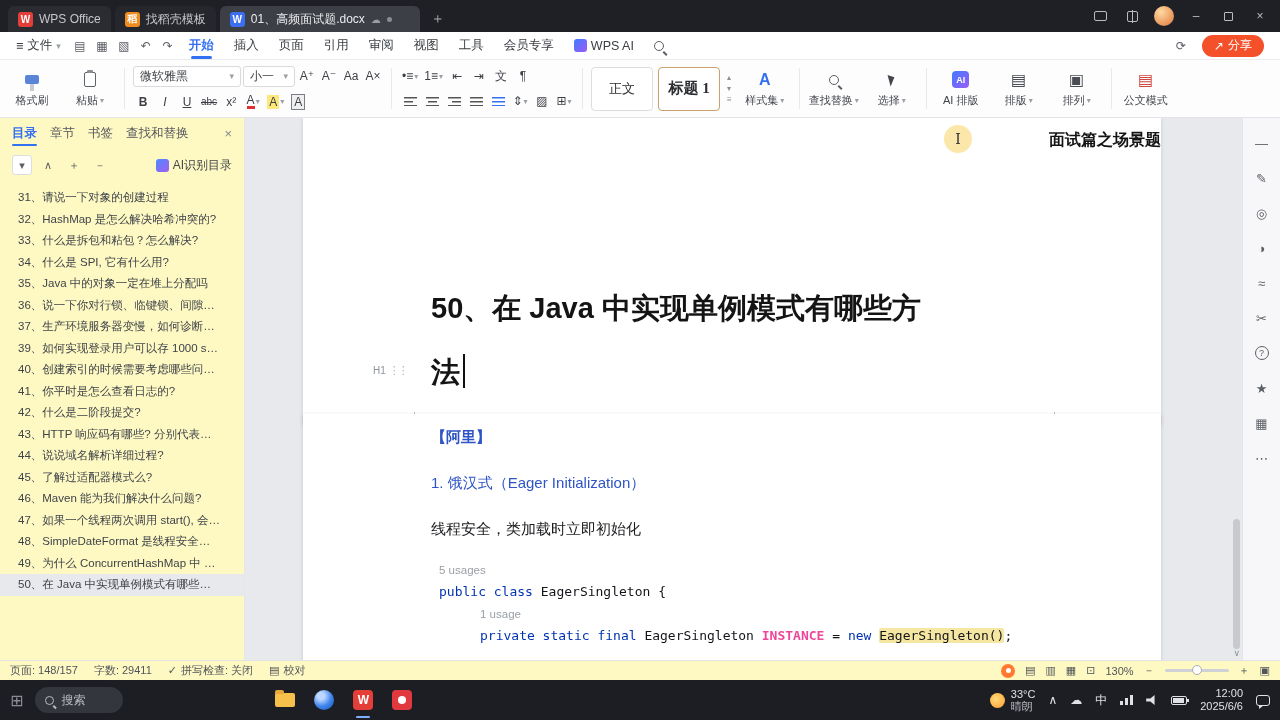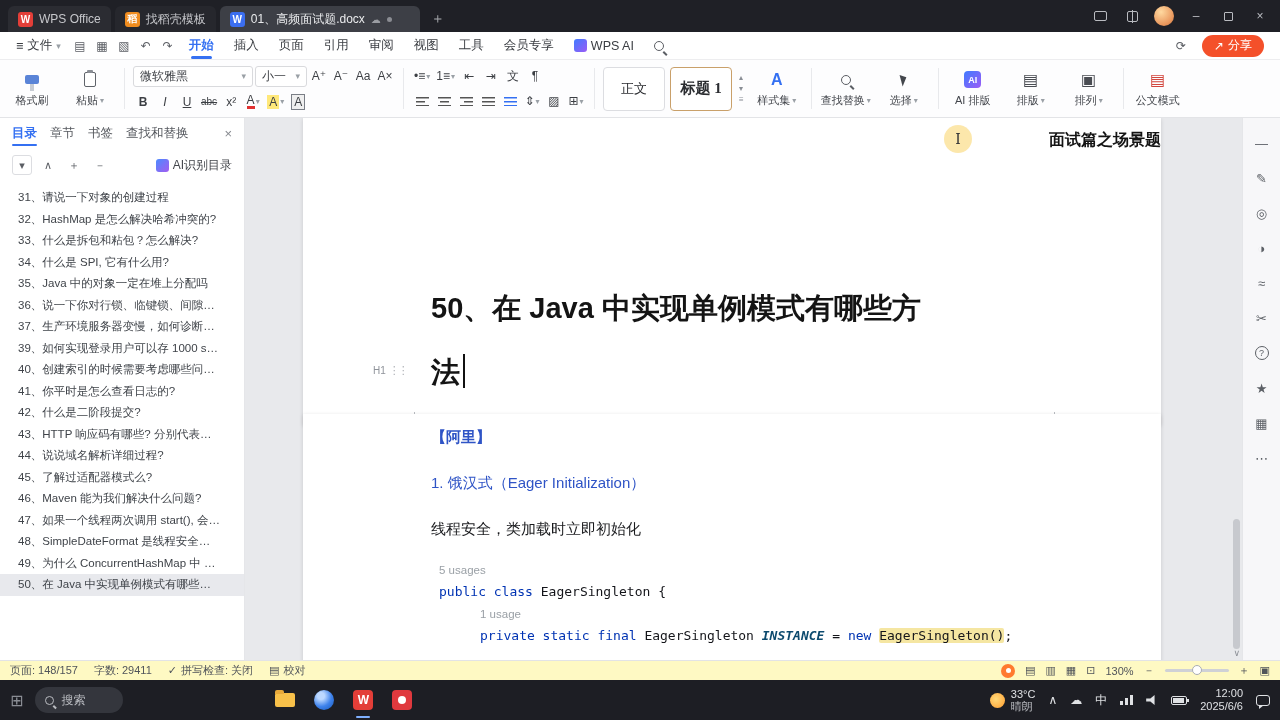--- a/index.html
+++ b/index.html
@@ -66,21 +66,21 @@
   .ib-d{background-image:linear-gradient(#3470f2,#3470f2),linear-gradient(#3470f2,#3470f2),linear-gradient(#3470f2,#3470f2);background-size:13px 1.5px,13px 1.5px,13px 1.5px;background-position:0 0,0 4px,0 8px}
   .stylebox{width:62px;height:44px;border:1px solid #dcdde1;border-radius:4px;background:#fff;display:flex;align-items:center;justify-content:center;font-size:13px;color:#2b2d31}
   .stylebox.sel-h1{border:1.5px solid #c9a06a;font-weight:bold;font-size:15px;font-family:"Liberation Serif","DejaVu Serif",serif}
   .style-scroll{display:flex;flex-direction:column;justify-content:center;gap:2px;color:#8a8e95;font-size:8px;padding:0 2px}
   .cursor-tri{width:0;height:0;border-left:6px solid #43464c;border-top:4px solid transparent;border-bottom:8px solid transparent;transform:rotate(-15deg)}
   .ai-tile{width:17px;height:17px;border-radius:4px;background:linear-gradient(135deg,#3f7bff,#9b5cf6);color:#fff;font-size:9px;font-weight:bold;display:flex;align-items:center;justify-content:center}
   .red-doc{color:#d2473f}
 
   
   .content{position:absolute;left:0;top:118px;width:100%;height:542px;display:flex;overflow:hidden}
-  .sidebar{width:245px;background:#ffffff;border-right:1px solid #e5e6e9;display:flex;flex-direction:column}
+  .sidebar{width:245px;background:#fef9c3;border-right:1px solid #e5e6e9;display:flex;flex-direction:column}
   .sb-tabs{height:30px;display:flex;align-items:center;gap:13px;padding:0 12px;font-size:12.5px;color:#55585e}
   .sb-tab{height:30px;display:flex;align-items:center;position:relative;white-space:nowrap}
   .sb-tab.active{color:#3470f2;font-weight:bold}
   .sb-tab.active::after{content:"";position:absolute;left:0;right:0;bottom:2px;height:2.5px;border-radius:2px;background:#3470f2}
   .sb-close{margin-left:auto;color:#85888e;font-size:13px}
   .sb-ctrl{height:34px;display:flex;align-items:center;gap:6px;padding:0 12px}
   .cbtn{width:20px;height:20px;border-radius:3px;display:flex;align-items:center;justify-content:center;color:#5b5e64;font-size:11px}
   .cbtn.boxed{border:1px solid #dcdde1;background:#fff}
   .ai-rec{margin-left:auto;display:flex;align-items:center;gap:4px;font-size:12px;color:#44474d}
   .ai-spark{width:13px;height:13px;border-radius:3px;background:linear-gradient(135deg,#4b8bff,#a45cf0)}
@@ -100,21 +100,21 @@
   .cm{position:absolute;bottom:3px;width:10px;height:10px;border-bottom:1px solid #b9bcc2}
   .cm-l{left:111px;border-left:1px solid #b9bcc2}
   .cm-r{right:106px;border-right:1px solid #b9bcc2}
   .tag{font-size:15px;font-weight:bold;color:#2f54c6;margin-bottom:27px}
   .subhead{font-size:15px;color:#2f54c6;margin-bottom:27px}
   .bodytext{font-size:15px;color:#1a1b1e;margin-bottom:20px}
   .code{font-family:"DejaVu Sans Mono","Liberation Mono",monospace;font-size:13px;line-height:22px;color:#14151a;padding-left:8px}
   .code .meta{font-size:11.5px;color:#9aa0a6;font-family:"Liberation Sans",sans-serif}
   .code .ind{padding-left:41px}
   .kw{color:#0033b3}
-  .field{color:#0c4a6e;font-style:italic;font-weight:600}
+  .field{color:#ec4899;font-weight:600}
   .hl{background:#f5e6a2;border-radius:2px}
   .vsb{position:absolute;right:2px;top:4px;bottom:14px;width:8px}
   .vsb-thumb{position:absolute;right:0;top:397px;width:7px;height:130px;border-radius:4px;background:#c7c9ce}
   .sb-arrow{position:absolute;right:2px;bottom:2px;font-size:9px;color:#8a8e95}
 
   .rightstrip{width:38px;background:#f7f7f9;border-left:1px solid #e5e6e9;display:flex;flex-direction:column;align-items:center;padding-top:16px;gap:17px;color:#5c6066;font-size:13px}
   .rs-ic{width:22px;height:18px;display:flex;align-items:center;justify-content:center}
   .qcircle{width:14px;height:14px;border:1.3px solid #5c6066;border-radius:50%;font-size:9px;display:flex;align-items:center;justify-content:center}
 
   
@@ -247,21 +247,21 @@
         </div>
       <div class="lbl">
           <span>粘贴</span>
           <span class="cv" style="font-size:8px;color:#9aa0a6">▾</span>
         </div>
     </div>
     <div class="vdiv"></div>
 
     <div class="grp">
       <div class="row">
-        <div class="sel" style="width:120px">
+        <div class="sel" style="width:108px">
           <span>微软雅黑</span>
           <span class="cv">▾</span>
         </div>
         <div class="sel" style="width:52px">
           <span>小一</span>
           <span class="cv">▾</span>
         </div>
         <div class="sib">A⁺</div>
         <div class="sib">A⁻</div>
         <div class="sib">Aa</div>

